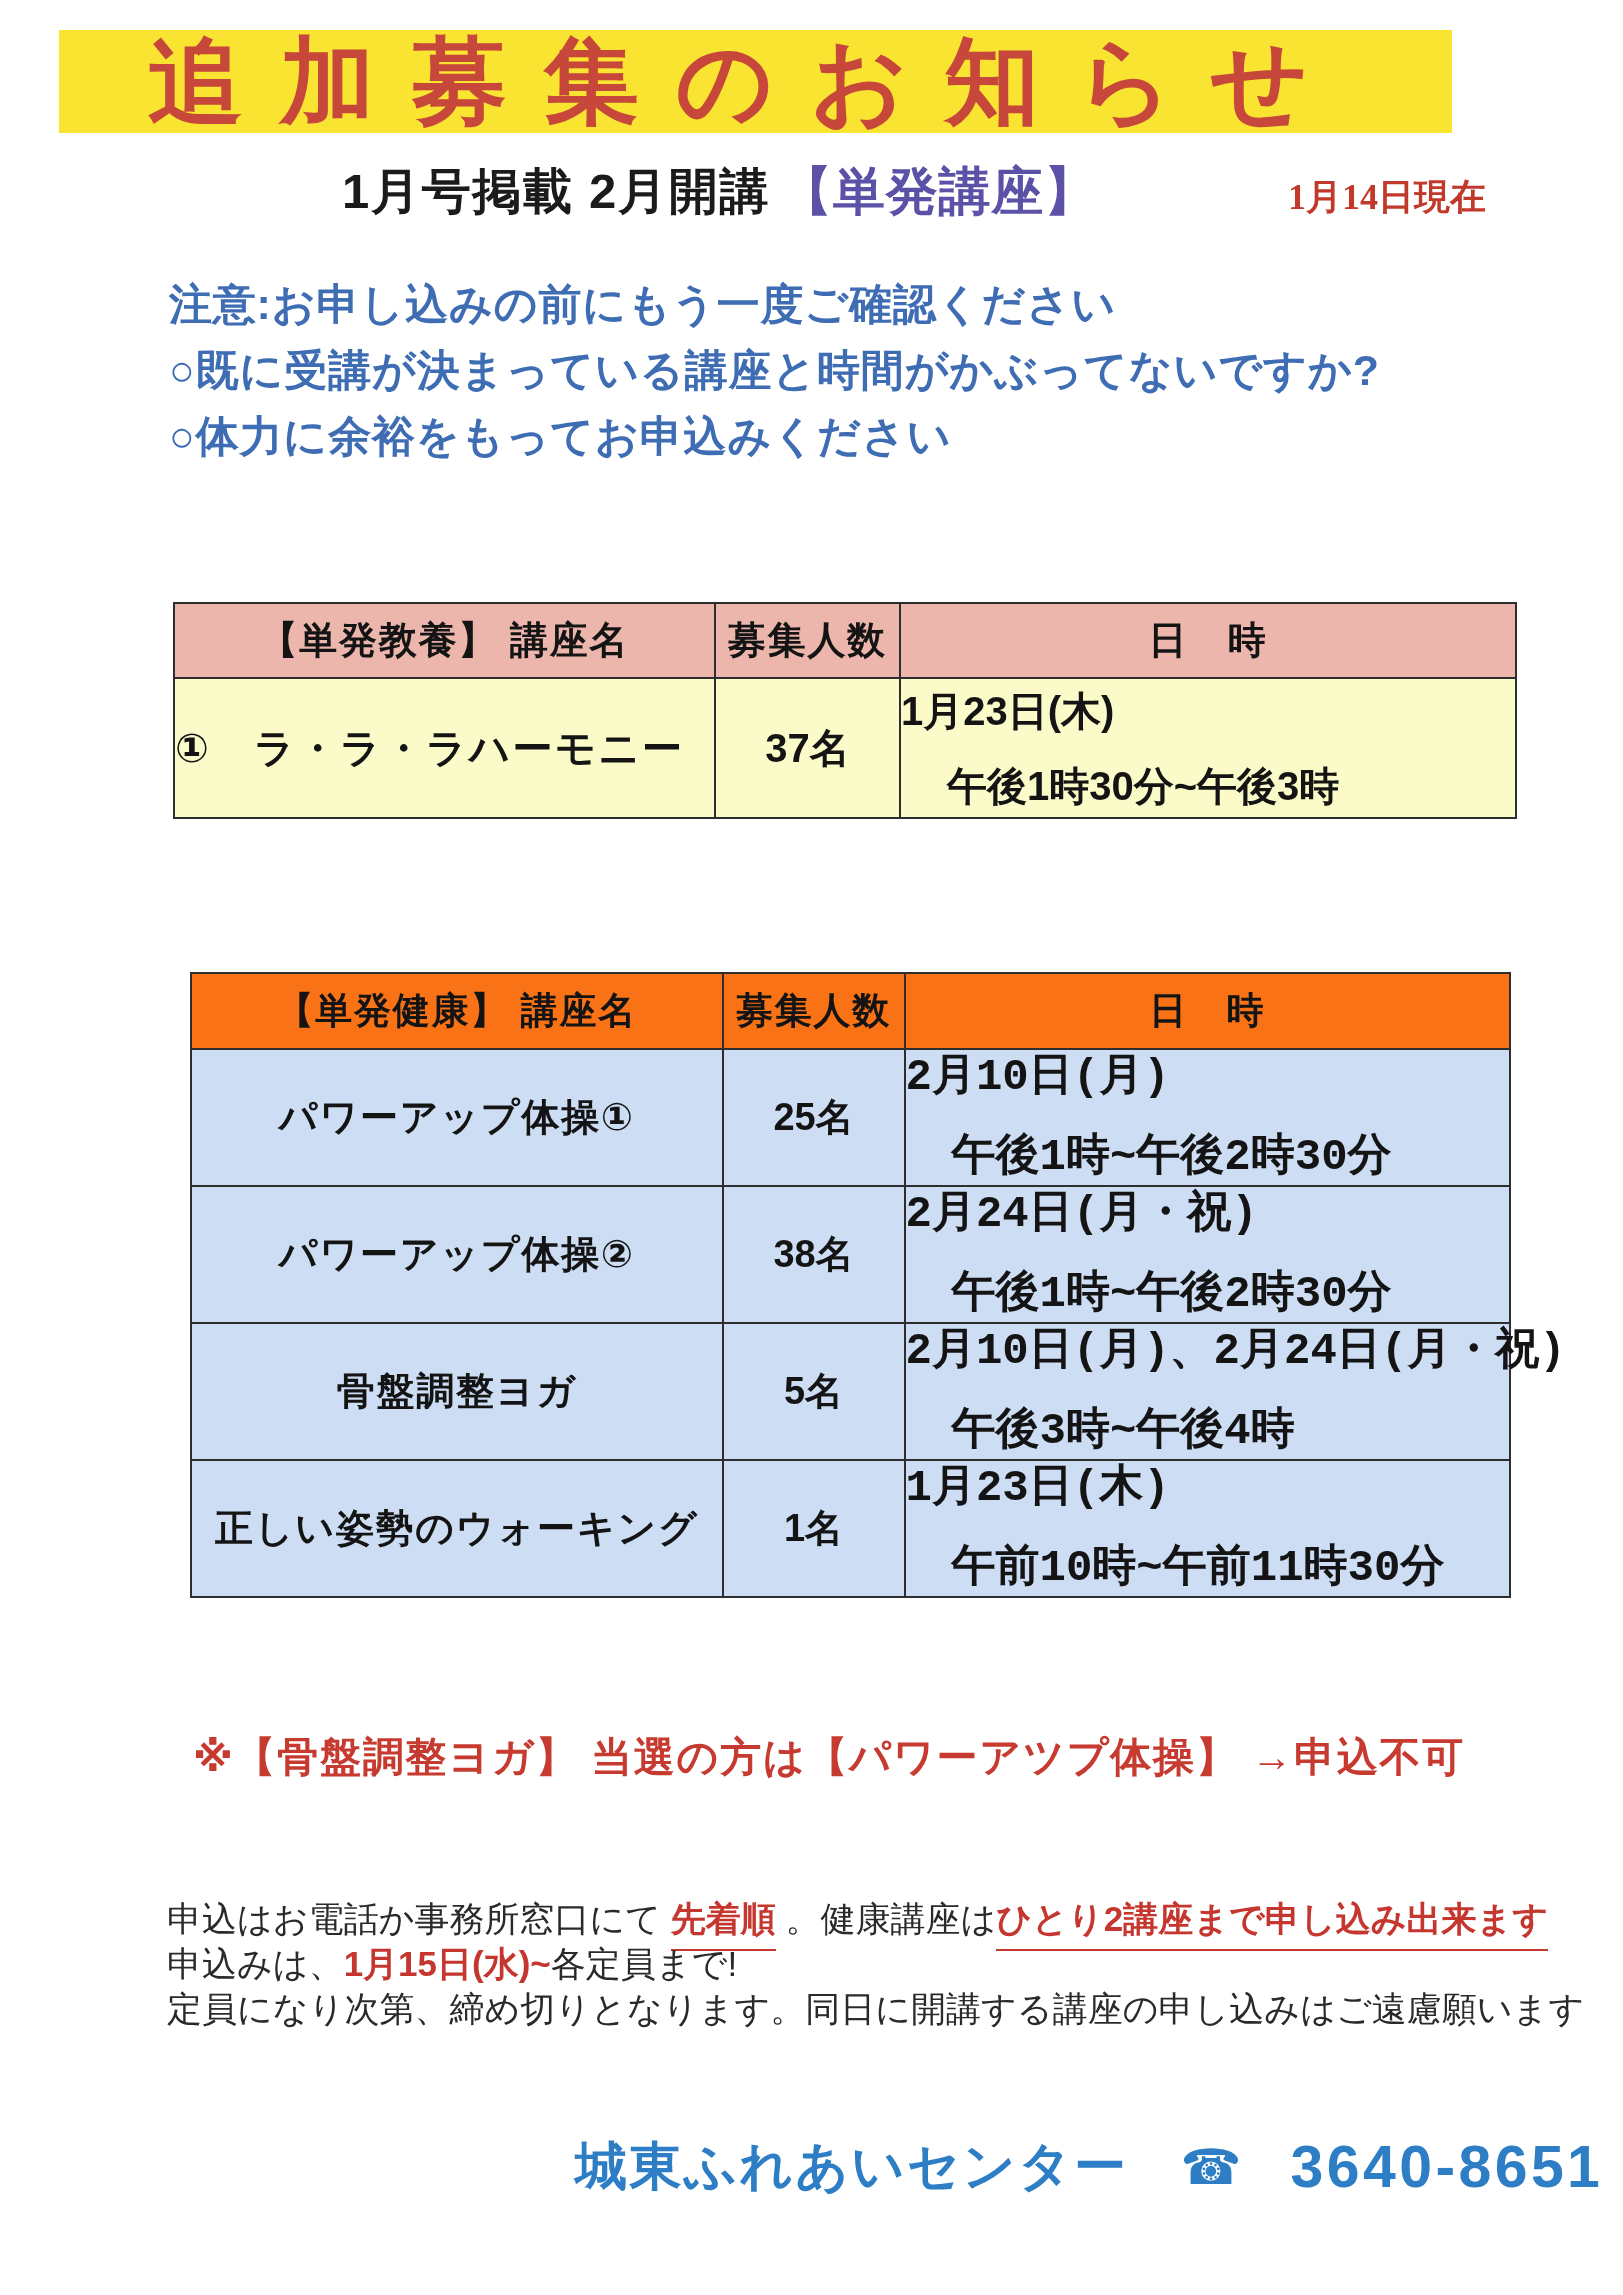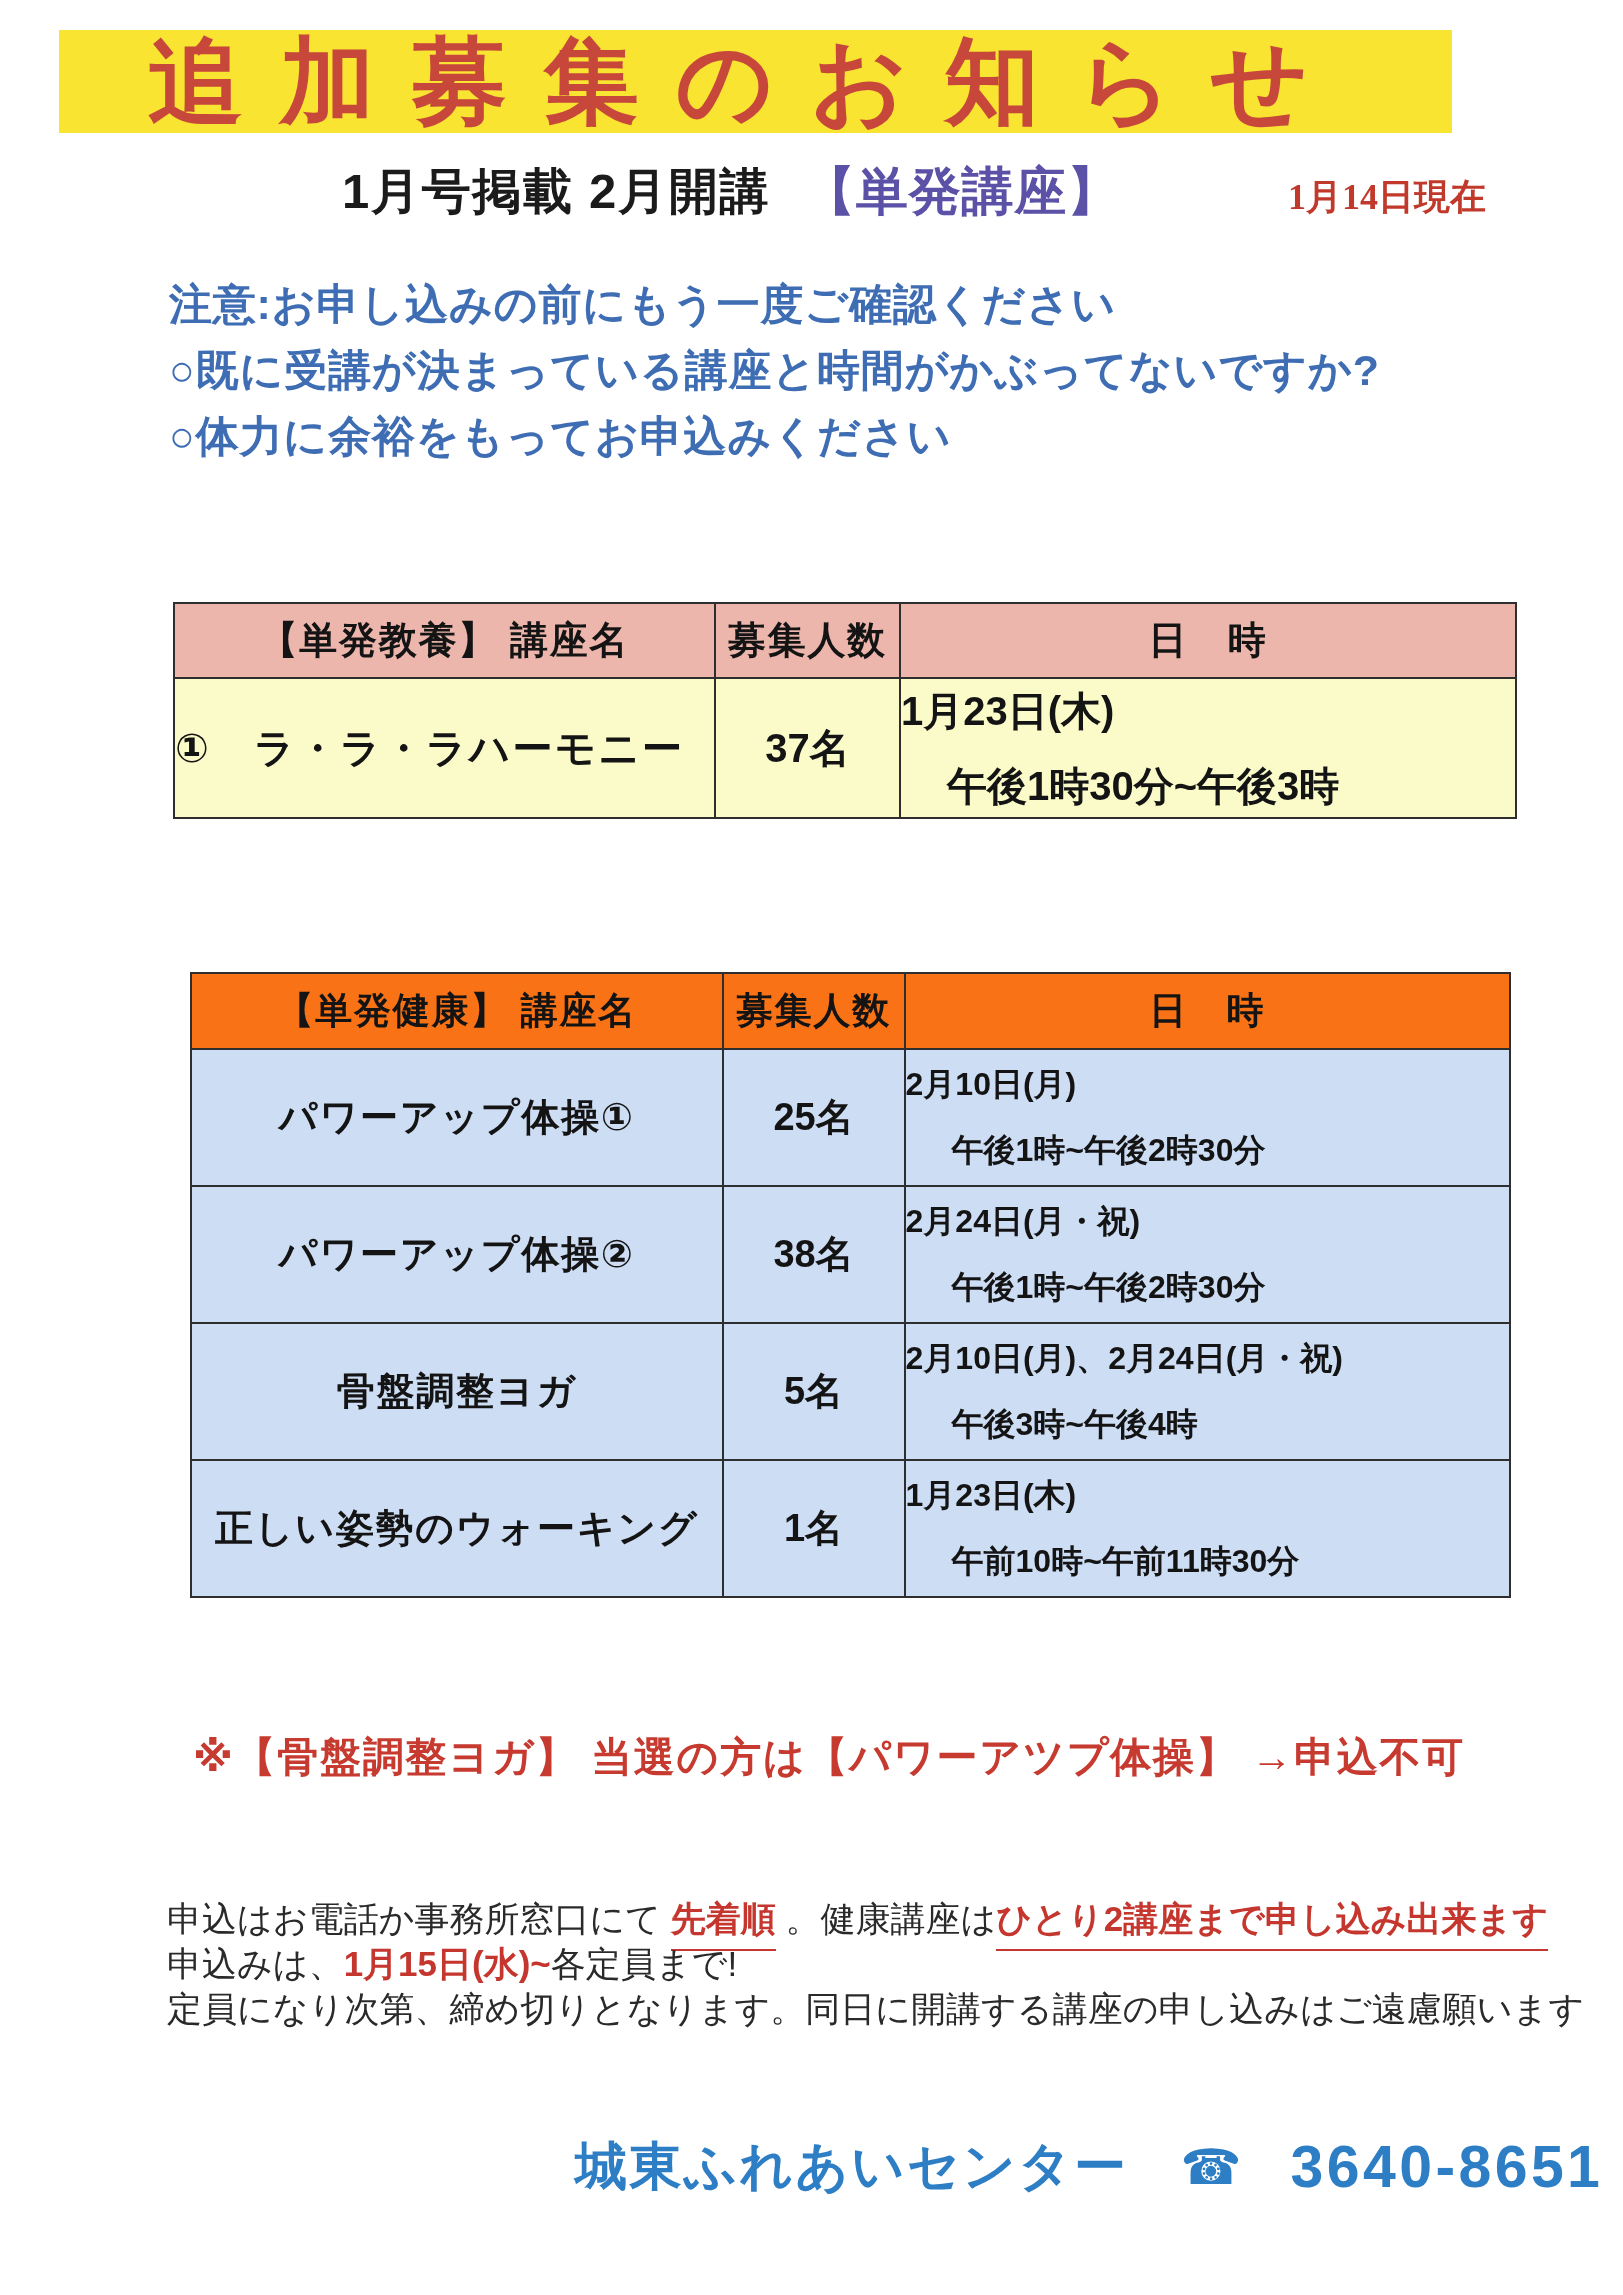--- a/index.html
+++ b/index.html
@@ -12,21 +12,21 @@
     position:absolute; left:59px; top:30px; width:1393px; height:103px;
     background:#f8e431; display:flex; align-items:center;
   }
   .banner-title {
     font-size:95px; font-weight:bold; color:#c7483b; line-height:1;
     letter-spacing:37px; margin-left:89px; white-space:nowrap;
   }
   
   .subtitle {
     position:absolute; left:342px; top:157px; height:69px;
-    display:flex; align-items:center; gap:33px; white-space:nowrap;
+    display:flex; align-items:center; gap:10px; white-space:nowrap;
   }
   .sub-black { font-size:49px; font-weight:bold; color:#1b1b1b; letter-spacing:1.7px; }
   .sub-purple { font-size:52px; font-weight:bold; color:#5b51a6; letter-spacing:0.8px; }
   .as-of { position:absolute; left:1288px; top:173px; font-size:36px; font-weight:bold; color:#c0392b; white-space:nowrap;font-family:Liberation Serif, serif; }
   
   .notice {
     position:absolute; left:169px; top:271px; color:#3e6db4;
     font-size:43px; font-weight:bold; line-height:66px; letter-spacing:0.8px; white-space:nowrap;
   }
   
@@ -39,21 +39,21 @@
   .t1 td { height:138px; background:#fbfbca; font-size:40px; }
   .t2 { left:190px; top:972px; width:1321px; }
   .t2 th { height:74px; background:#f97316; font-size:37px; letter-spacing:1.7px; }
   .t2 td { height:135px; background:#cdddf4; font-size:38px; }
   td.cell-name-left { text-align:left; padding-left:27px; letter-spacing:2.5px; }
   td.cell-name-center { text-align:center; letter-spacing:1.7px; }
   td.cell-cap { text-align:center; }
   td.cell-date { text-align:left; padding-left:13.5px; vertical-align:middle; }
   .cell-date .dline { line-height:1.15; white-space:nowrap; }
   .cell-date .tline { line-height:1.15; margin-top:29px; white-space:nowrap;padding-left:46px; }
-  .t2 td.cell-date { font-size:32px; }
+  .t2 td.cell-date { font-size:44px;font-family:Liberation Mono, monospace; }
   
   .rednote {
     position:absolute; left:193px; top:1730px; color:#c73a30;
     font-size:41px; font-weight:bold; letter-spacing:1.7px; white-space:nowrap;
   }
   
   .apply {
     position:absolute; left:167px; top:1896px; color:#2a2a2a;
     font-size:35px; line-height:45px; white-space:nowrap;
   }

